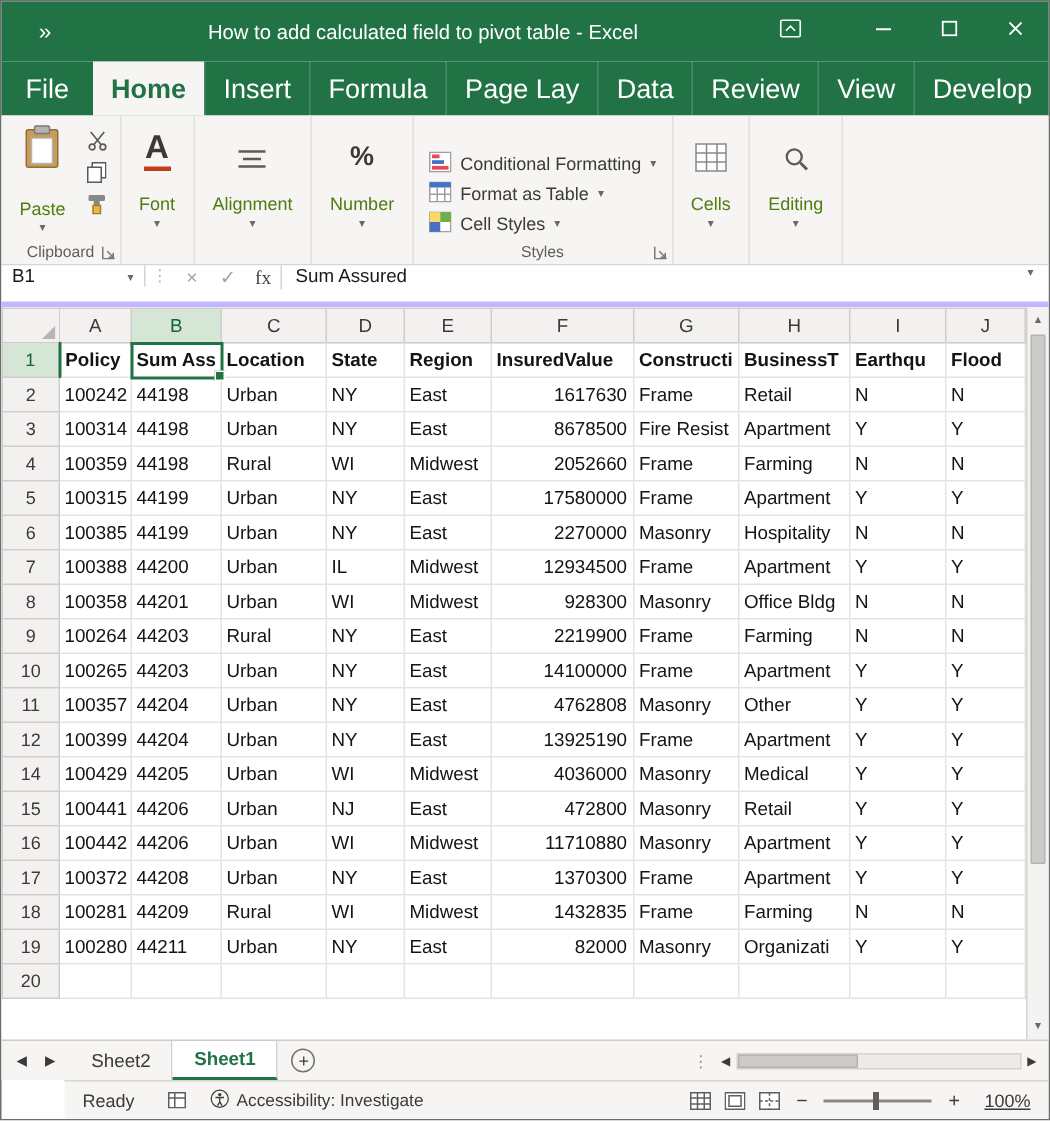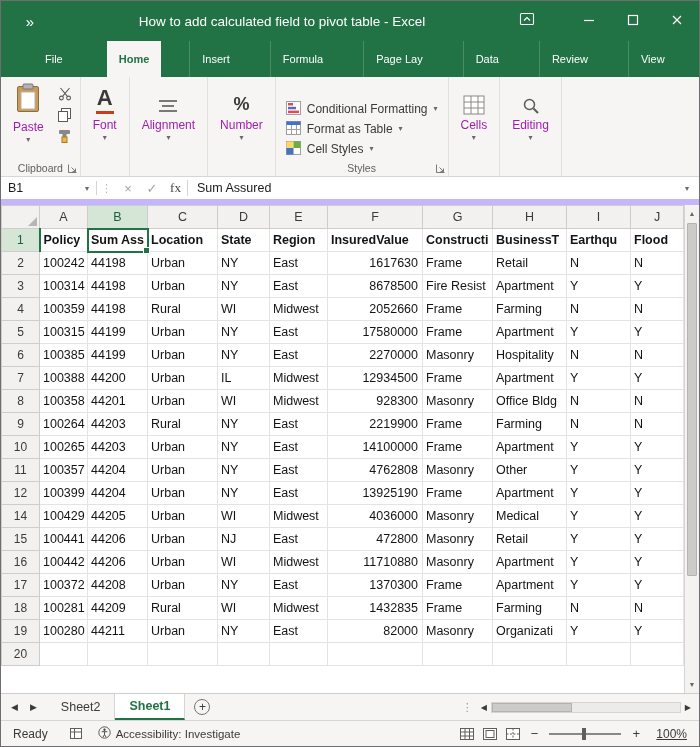--- a/index.html
+++ b/index.html
@@ -10,47 +10,47 @@
   
   .titlebar { height:40px; background:#217346; display:flex; align-items:center; color:#fff; flex:0 0 auto; }
   .qat { width:58px; text-align:center; font-size:15px; }
   .tb-title { flex:1; text-align:center; font-size:13.5px; white-space:nowrap; overflow:hidden; }
   .tb-controls { display:flex; align-items:center; }
   .tb-btn { width:44px; height:40px; display:flex; align-items:center; justify-content:center; }
   .tb-btn.gap { margin-right:18px; }
 
   
   .tabrow { height:36px; background:#217346; display:flex; align-items:stretch; flex:0 0 auto; }
-  .rtab { display:flex; align-items:center; padding:0 12px; font-size:11px; color:#fff; border-left:1px solid rgba(255,255,255,.18); white-space:nowrap;margin-left:28px; }
+  .rtab { display:flex; align-items:center; padding:0 12px; font-size:18px; color:#fff; border-left:1px solid rgba(255,255,255,.18); white-space:nowrap; }
   .rtab:first-child { border-left:none; padding:0 16px; }
   .rtab.active { background:#f6f5f3; color:#217346; font-weight:700; border-left:none; }
   .tellme { margin-left:auto; display:flex; align-items:center; gap:6px; color:#fff; font-size:12.5px; padding:0 10px; white-space:nowrap; }
   .sharebtn { display:flex; align-items:center; gap:6px; color:#fff; font-size:12.5px; padding:0 18px 0 10px; white-space:nowrap; }
 
   
   .ribbon { height:100px; background:#f6f5f3; border-bottom:1px solid #d8d6d4; display:flex; align-items:stretch; flex:0 0 auto; }
   .rgroup { position:relative; border-right:1px solid #e2e0de; padding:4px 6px 17px; display:flex; flex-direction:column; align-items:center; }
   .glabel { position:absolute; bottom:2px; left:0; right:0; text-align:center; font-size:10.5px; color:#605e5c; }
   .launcher { position:absolute; bottom:3px; right:3px; line-height:0; }
   .cliprow { display:flex; align-items:flex-start; }
   .bigbtn { display:flex; flex-direction:column; align-items:center; justify-content:flex-start; padding:2px 6px; }
-  .bigbtn .blabel { font-size:12px; color:#a21caf; margin-top:3px; white-space:nowrap; }
+  .bigbtn .blabel { font-size:12px; color:#4d7c0f; margin-top:14px; white-space:nowrap; }
   .chev { font-size:8px; color:#6a6968; line-height:8px; margin-top:2px; }
   .smallcol { display:flex; flex-direction:column; gap:7px; margin:6px 2px 0 8px; }
   .smallcol span { line-height:0; }
   .fontA { font-size:22px; font-weight:700; color:#3b3a39; line-height:24px; }
   .redbar { display:block; width:18px; height:3px; background:#c43e1c; margin-top:1px; }
   .iconbox { height:30px; display:flex; align-items:flex-end; justify-content:center; margin-top:2px; }
   .pct { font-size:18px; font-weight:700; color:#3b3a39; }
   .stylesgrp { padding-top:22px; align-items:flex-start; }
   .style-row { display:flex; align-items:center; gap:6px; height:24px; font-size:12px; color:#3b3a39; padding:0 4px; white-space:nowrap; }
   .style-row .chev { margin-top:0; }
 
   
-  .formulabar { height:28px; background:#fff; border-bottom:6px solid #c4b5fd; display:flex; align-items:center; flex:0 0 auto; }
+  .formulabar { height:28px; background:#fff; border-bottom:4px solid #c4b5fd; display:flex; align-items:flex-start; flex:0 0 auto; }
   .namebox { width:96px; display:flex; align-items:center; padding:0 7px; font-size:12.5px; color:#1b1a19; border-right:1px solid #d6d4d2; }
   .namebox .val { flex:1; }
   .nb-arrow { font-size:8px; color:#6a6968; }
   .fb-dots { display:flex; align-items:center; color:#b8b6b4; font-size:11px; padding:0 4px; }
   .fb-btn { width:24px; display:flex; align-items:center; justify-content:center; font-size:13px; color:#a5a3a1; }
   .fb-btn.fx { font-family:"Liberation Serif","DejaVu Serif",serif; color:#444; border-right:1px solid #d6d4d2; }
   .fb-field { flex:1; display:flex; align-items:center; padding:0 9px; font-size:12.5px; color:#1b1a19; }
   .fb-expand { width:24px; display:flex; align-items:center; justify-content:center; font-size:8px; color:#6a6968; }
 
   
@@ -82,21 +82,21 @@
   .addsheet { display:flex; align-items:center; margin-left:9px; }
   .addsheet .circle { width:16px; height:16px; border:1px solid #767472; border-radius:50%; display:flex; align-items:center; justify-content:center; font-size:12px; color:#3b3a39; line-height:1; }
   .sb-spacer { flex:1; }
   .splitter { display:flex; align-items:center; color:#9a9896; font-size:11px; padding:0 6px; }
   .hscroll { display:flex; align-items:center; gap:4px; padding:0 8px 0 2px; }
   .harrow { font-size:8px; color:#3b3a39; }
   .htrack { width:190px; height:11px; background:#ecebe9; border:1px solid #d6d4d2; display:flex; align-items:center; }
   .hthumb { width:80px; height:9px; background:#cdcbc9; border:1px solid #b5b3b1; }
 
   
-  .statusbar { height:26px; background:#f6f5f3; border-top:1px solid #d8d6d4; display:flex; align-items:center; font-size:12px; color:#3b3a39; flex:1 1 auto; }
+  .statusbar { height:26px; background:#f6f5f3; border-top:1px solid #d8d6d4; display:flex; align-items:center; font-size:12px; color:#3b3a39; flex:1 1 auto;margin-left:42px; }
   .sb-ready { padding:0 14px 0 12px; }
   .sb-icon { display:flex; align-items:center; padding:0 8px; line-height:0; }
   .sb-access { display:flex; align-items:center; gap:5px; padding:0 8px; font-size:11.5px; }
   .sb-right { margin-left:auto; display:flex; align-items:center; gap:9px; padding-right:12px; }
   .viewbtn { display:flex; align-items:center; line-height:0; }
   .zoomtext { font-size:12px; width:36px; text-align:right;text-decoration:underline; }
   .zoombtn { font-size:13px; color:#3b3a39; padding:0 2px; }
   .ztrack { width:72px; height:2px; background:#8a8886; position:relative; }
   .zthumb { position:absolute; left:33px; top:-5px; width:4px; height:12px; background:#605e5c; }
 </style>

